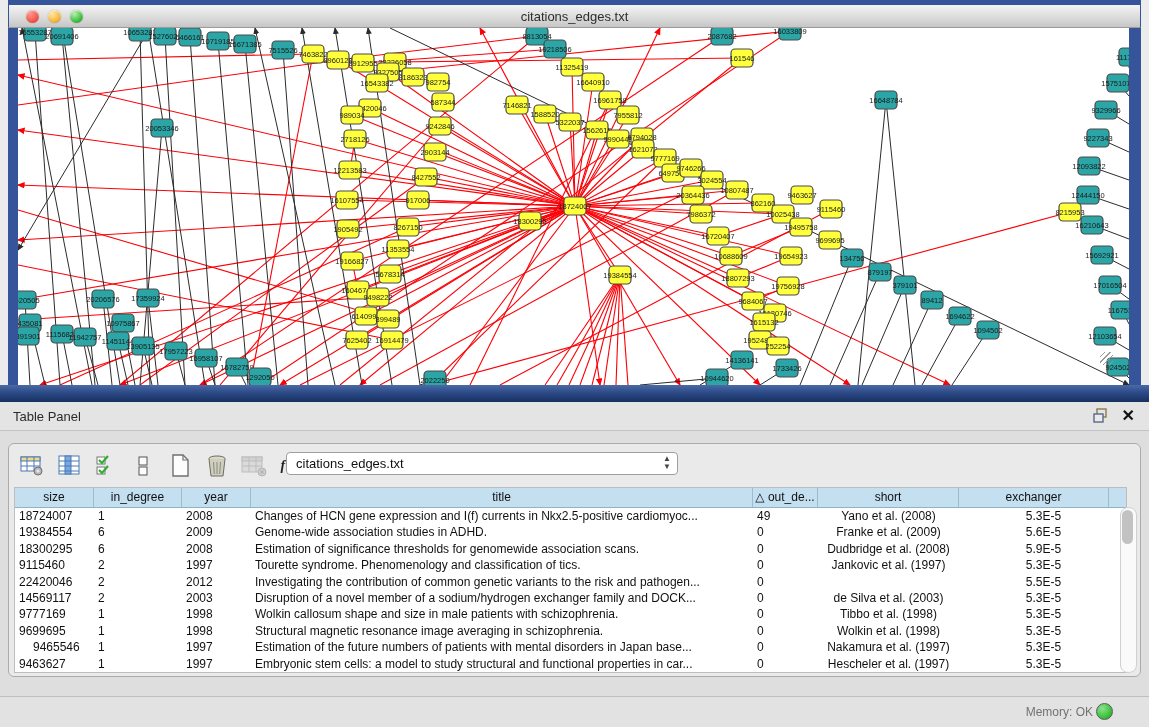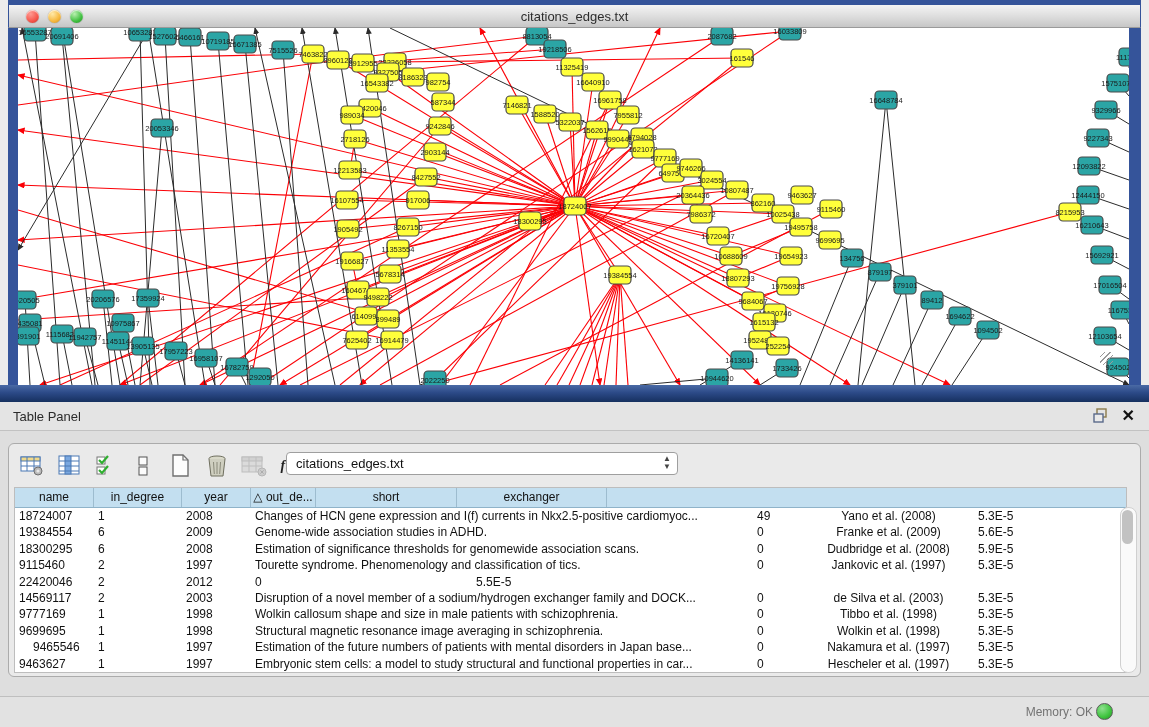--- a/index.html
+++ b/index.html
@@ -43,21 +43,21 @@
          border-radius:4px;box-sizing:border-box;font-size:13px;color:#111;line-height:21px;padding-left:9px;cursor:pointer;}
   .combo-arrows{position:absolute;right:6px;top:2px;font-size:8px;color:#444;line-height:8px;text-align:center;}
 
   .tbl{position:absolute;left:5px;top:43px;width:1113px;height:186px;background:#fff;border:1px solid #bdbdbd;box-sizing:border-box;}
   .thead{display:flex;height:19px;background:#c3dff0;border-bottom:1px solid #8fb3c9;}
   .th{font-size:12px;color:#111;text-align:center;line-height:18px;border-right:1px solid #9dbccf;box-sizing:border-box;
       overflow:hidden;white-space:nowrap;cursor:pointer;}
   .tr{display:flex;height:16.4px;cursor:default;}
   .td{font-size:12px;color:#111;line-height:16px;white-space:nowrap;overflow:hidden;box-sizing:border-box;padding-left:4px;}
   .td.center{text-align:center;padding-left:0;}
-  .td.padL{padding-left:19px;}
+  .td.padL{padding-left:19px;text-align:center;}
   .vscroll{position:absolute;right:3px;top:63px;width:15px;height:164px;background:#fafafa;border:1px solid #d0d0d0;border-radius:8px;}
   .vthumb{position:absolute;left:1px;top:2px;width:11px;height:34px;background:#c2c2c2;border-radius:6px;}
 
   .tabs{position:absolute;left:0;top:275px;width:100%;display:flex;justify-content:center;}
   .seg{display:flex;height:21px;border:1px solid #9e9e9e;border-radius:5px;overflow:hidden;background:#fff;}
   .seg-item{font-size:13px;line-height:21px;padding:0 14px;color:#1a1a1a;border-right:1px solid #bdbdbd;cursor:pointer;}
   .seg-item:last-child{border-right:none;}
   .seg-item.active{background:linear-gradient(180deg,#8f8f8f,#787878);color:#f4f4f4;}
 
   
@@ -810,23 +810,24 @@
       </div>
       <div class="tool fx">f(x)</div>
     </div>
     <div class="combo">
       <span>citations_edges.txt</span>
       <span class="combo-arrows">▲<br>▼</span>
     </div>
 
     <div class="tbl">
       <div class="thead" id="thead">
-          <div class="th" style="width: 79px;">name</div>
+          <div class="th" style="width: 79px;">size</div>
           <div class="th" style="width: 88px;">in_degree</div>
           <div class="th" style="width: 69px;">year</div>
+          <div class="th" style="width: 502px;">title</div>
           <div class="th" style="width: 65px;">△ out_de...</div>
           <div class="th" style="width: 141px;">short</div>
           <div class="th" style="width: 150px;">exchanger</div>
         </div>
       <div id="tbody">
           <div class="tr">
             <div class="td" style="width: 79px;">18724007</div>
             <div class="td" style="width: 88px;">1</div>
             <div class="td" style="width: 69px;">2008</div>
             <div class="td" style="width: 502px;">Changes of HCN gene expression and I(f) currents in Nkx2.5-positive cardiomyoc...</div>
@@ -858,20 +859,21 @@
             <div class="td" style="width: 69px;">1997</div>
             <div class="td" style="width: 502px;">Tourette syndrome. Phenomenology and classification of tics.</div>
             <div class="td" style="width: 65px;">0</div>
             <div class="td center" style="width: 141px;">Jankovic et al. (1997)</div>
             <div class="td padL" style="width: 150px;">5.3E-5</div>
           </div>
           <div class="tr">
             <div class="td" style="width: 79px;">22420046</div>
             <div class="td" style="width: 88px;">2</div>
             <div class="td" style="width: 69px;">2012</div>
+            <div class="td" style="width: 502px;">Investigating the contribution of common genetic variants to the risk and pathogen...</div>
             <div class="td" style="width: 65px;">0</div>
             <div class="td center" style="width: 141px; margin-top: 16px;">Stergiakouli et al. (2012)</div>
             <div class="td padL" style="width: 150px;">5.5E-5</div>
           </div>
           <div class="tr">
             <div class="td" style="width: 79px;">14569117</div>
             <div class="td" style="width: 88px;">2</div>
             <div class="td" style="width: 69px;">2003</div>
             <div class="td" style="width: 502px;">Disruption of a novel member of a sodium/hydrogen exchanger family and DOCK...</div>
             <div class="td" style="width: 65px;">0</div>

